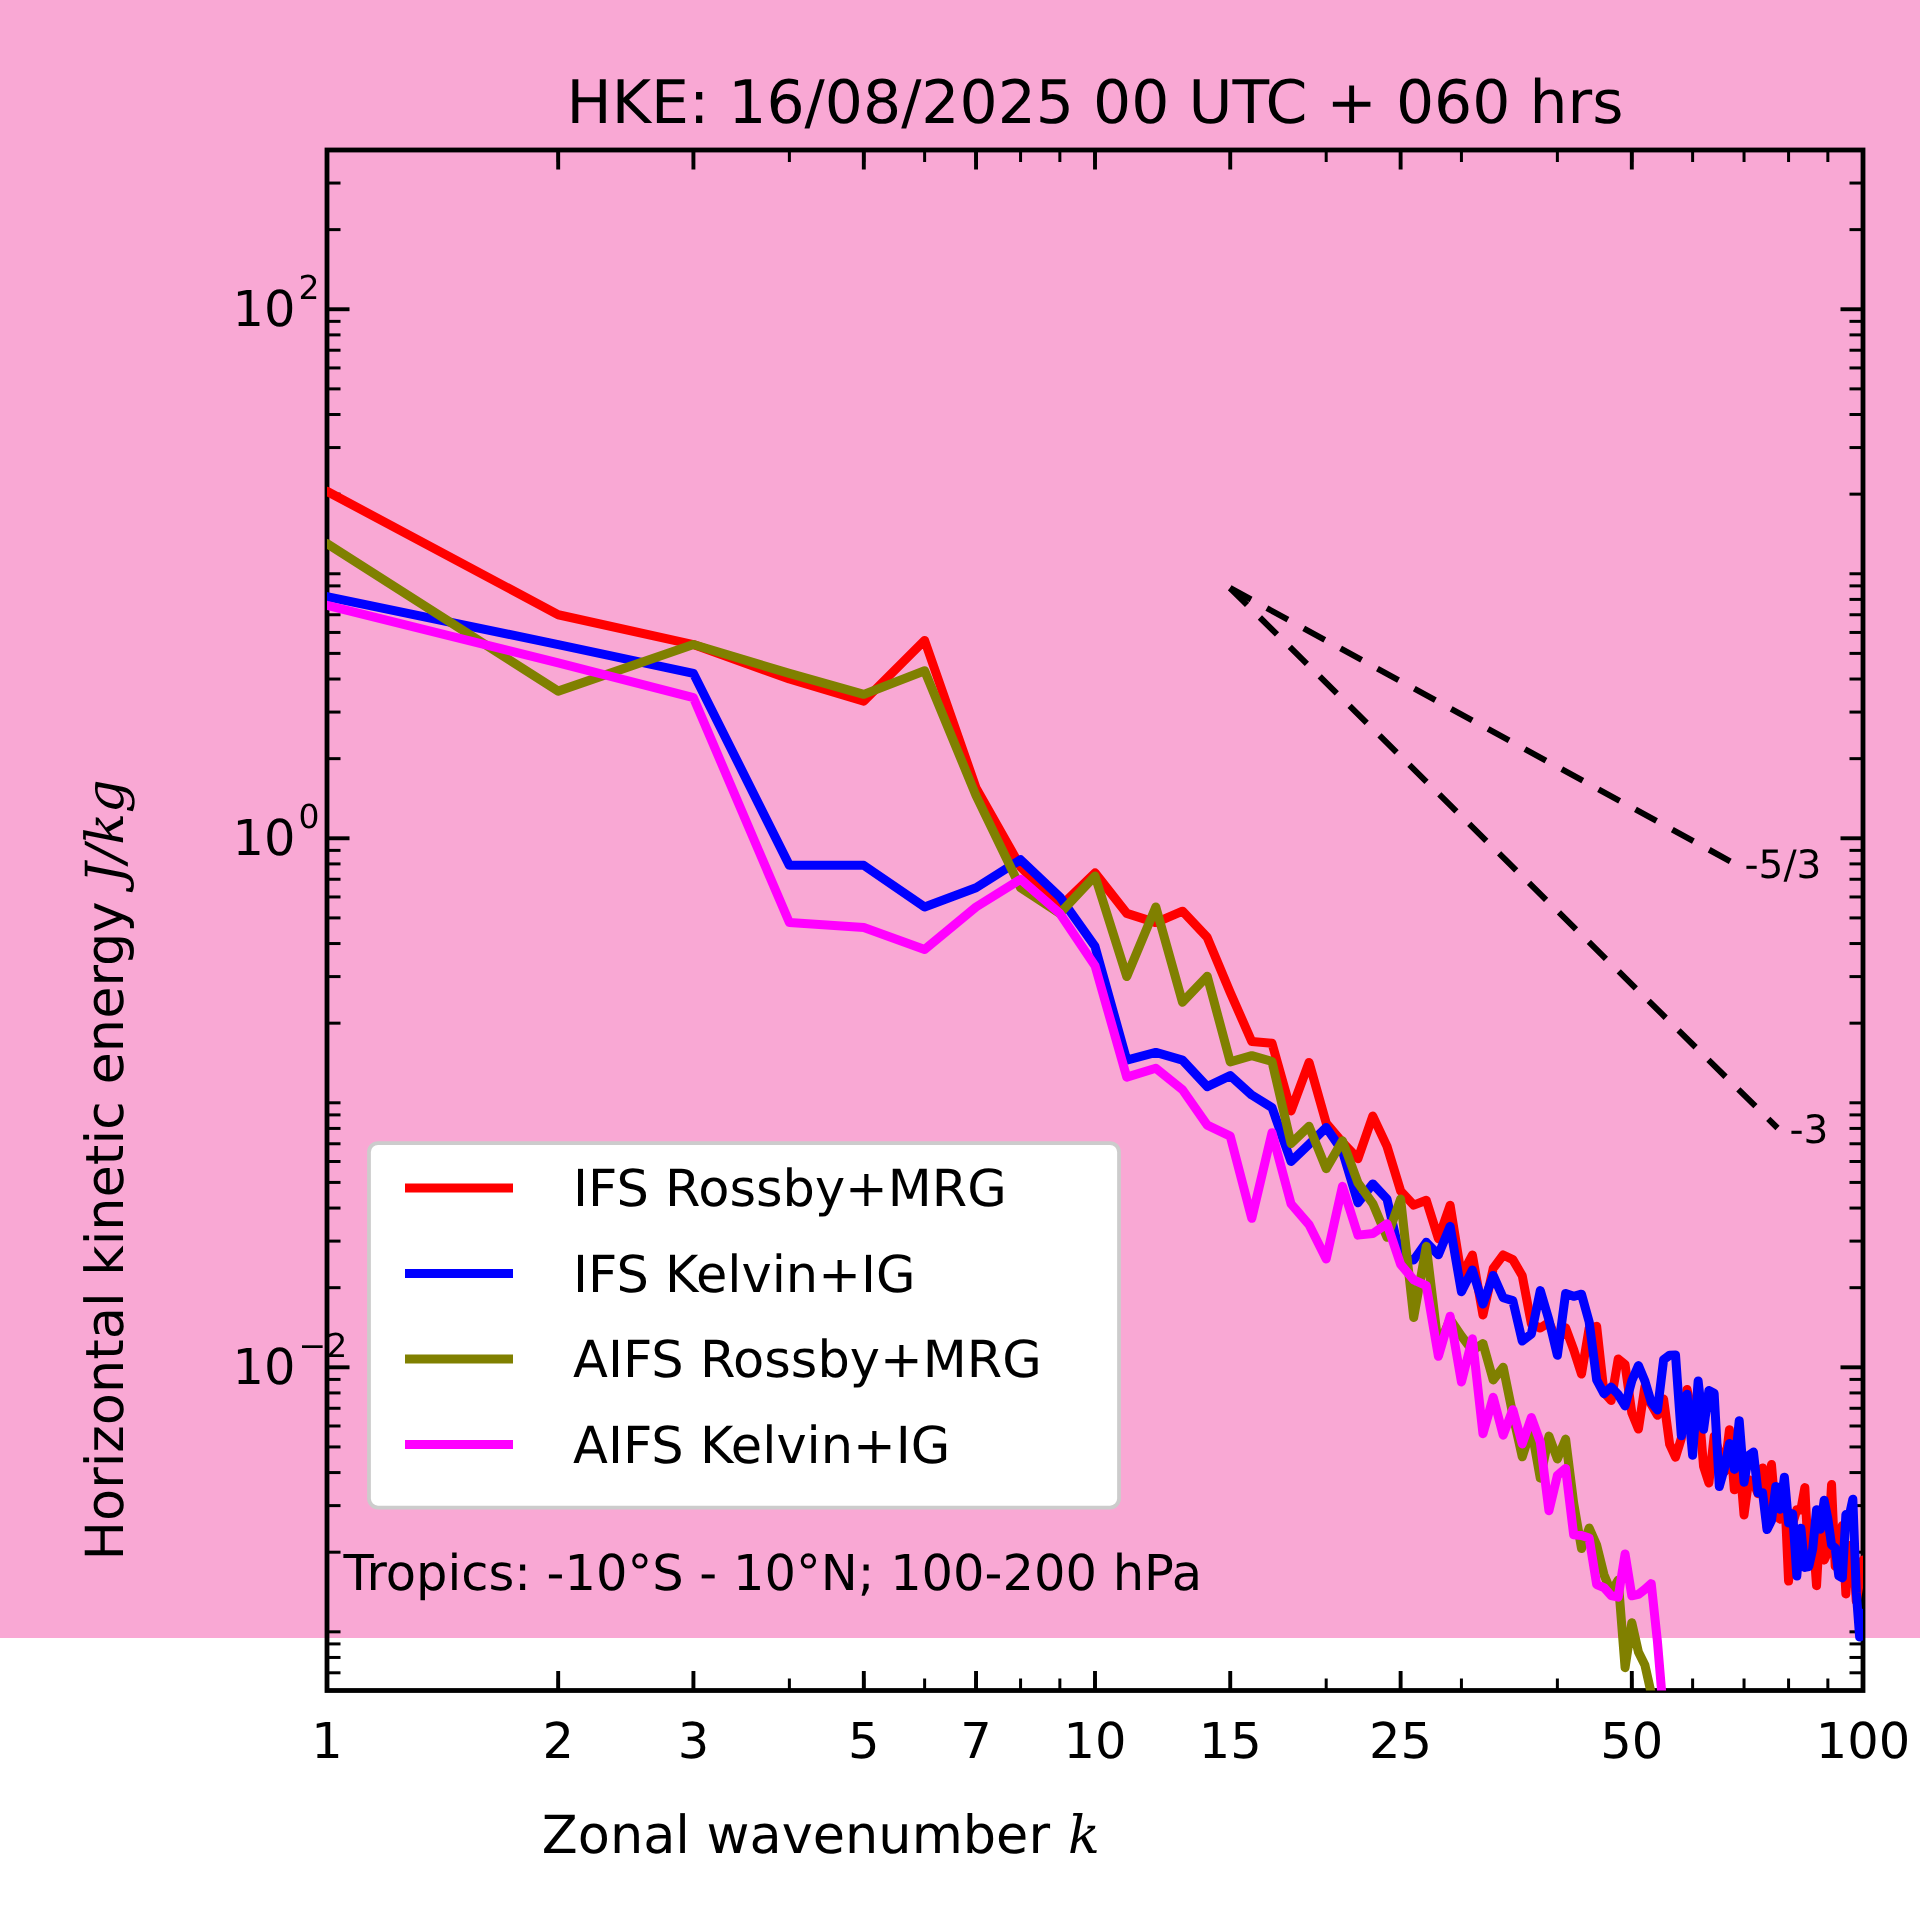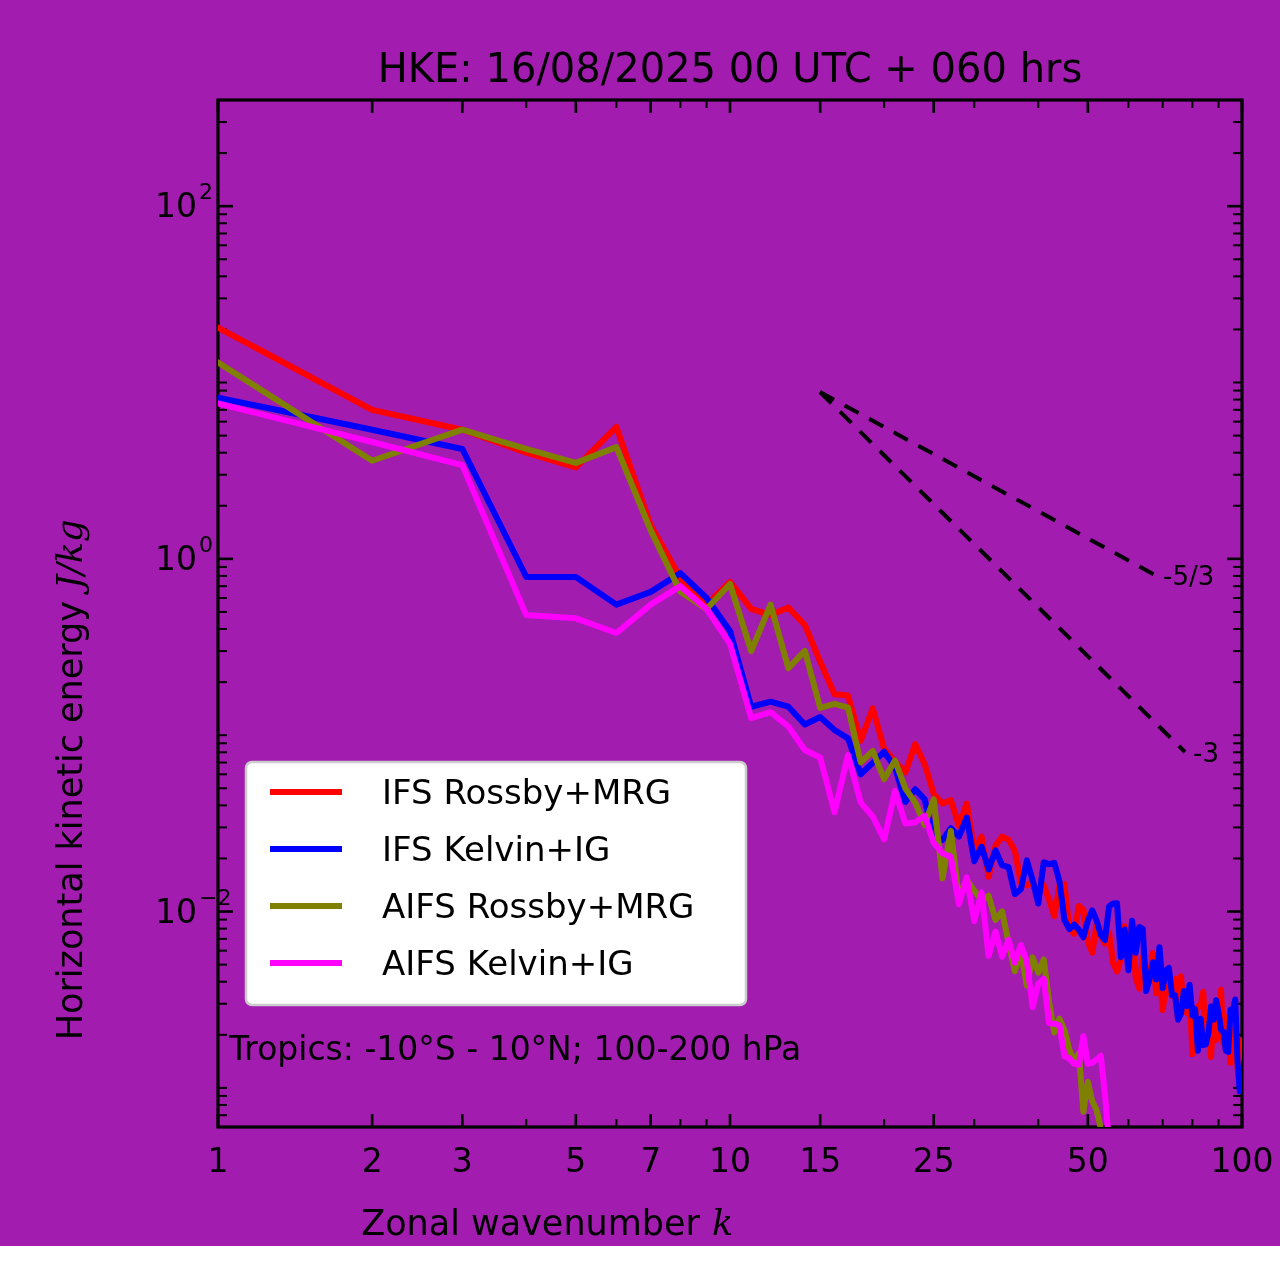--- a/index.html
+++ b/index.html
@@ -9,22 +9,22 @@
   }
   body {
     width: 1280px;
     height: 1288px;
     font-family: "DejaVu Sans", sans-serif;
     overflow: hidden;
   }
   #figure {
     position: relative;
     width: 1280px;
-    height: 1246px;
-    background: #a21caf;
+    height: 1092px;
+    background: #f9a8d4;
   }
   #plot-svg {
     position: absolute;
     left: 0;
     top: 0;
     width: 1280px;
     height: 1288px;
   }
   text { fill: #000000; }
   .title-text {

